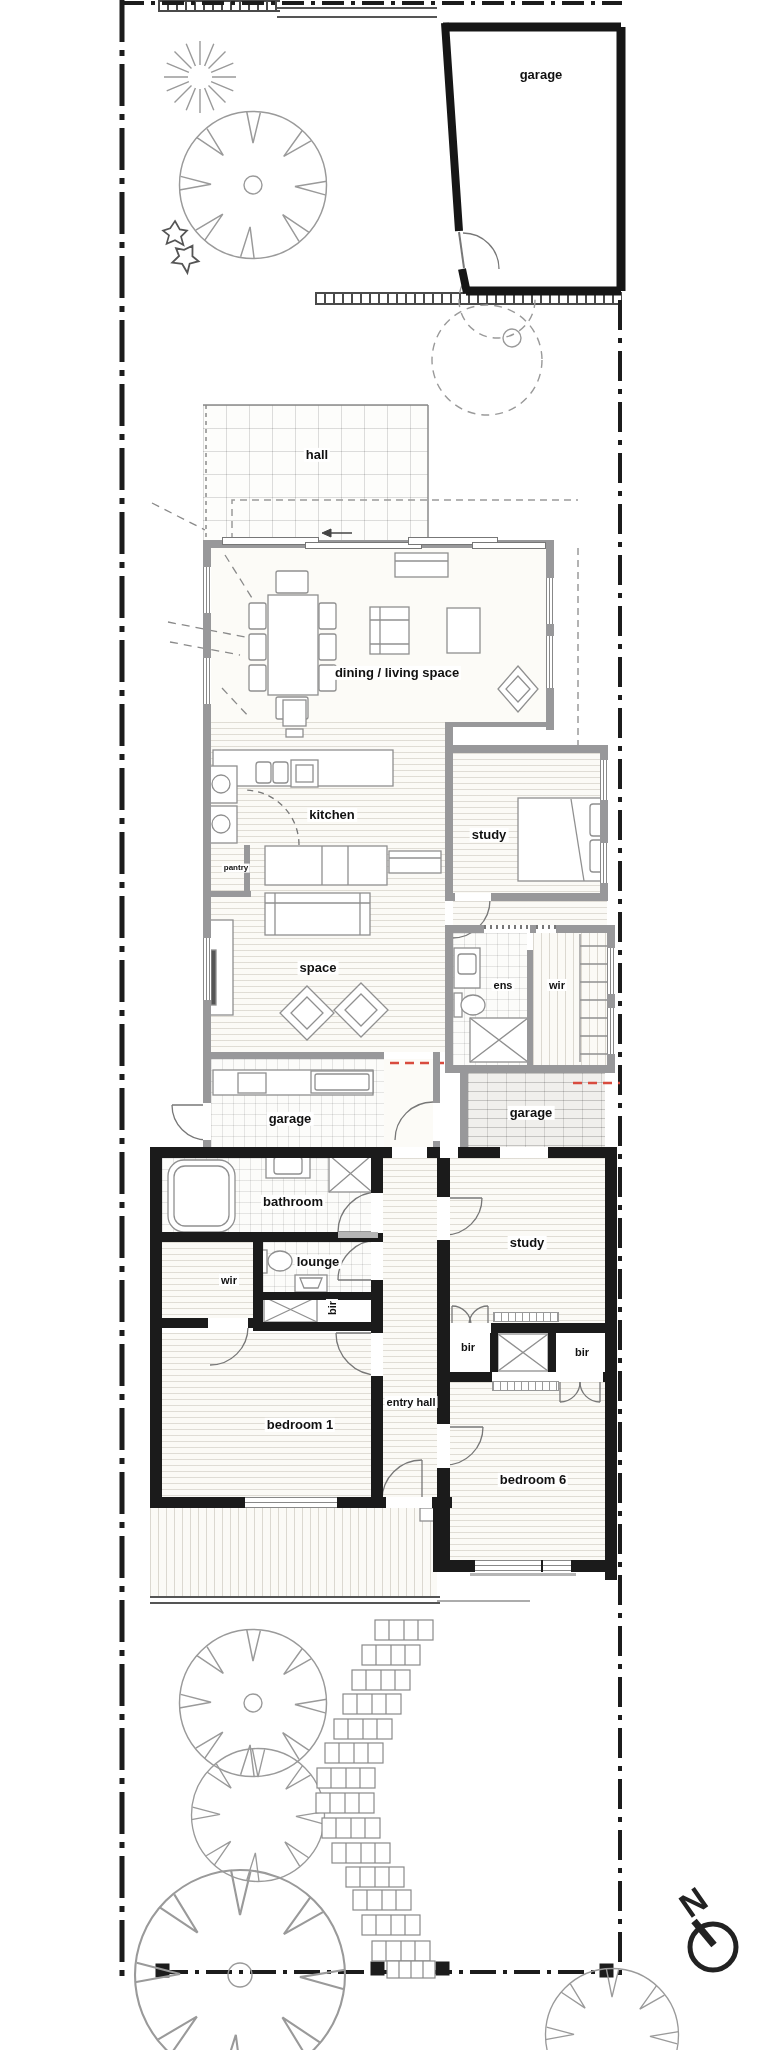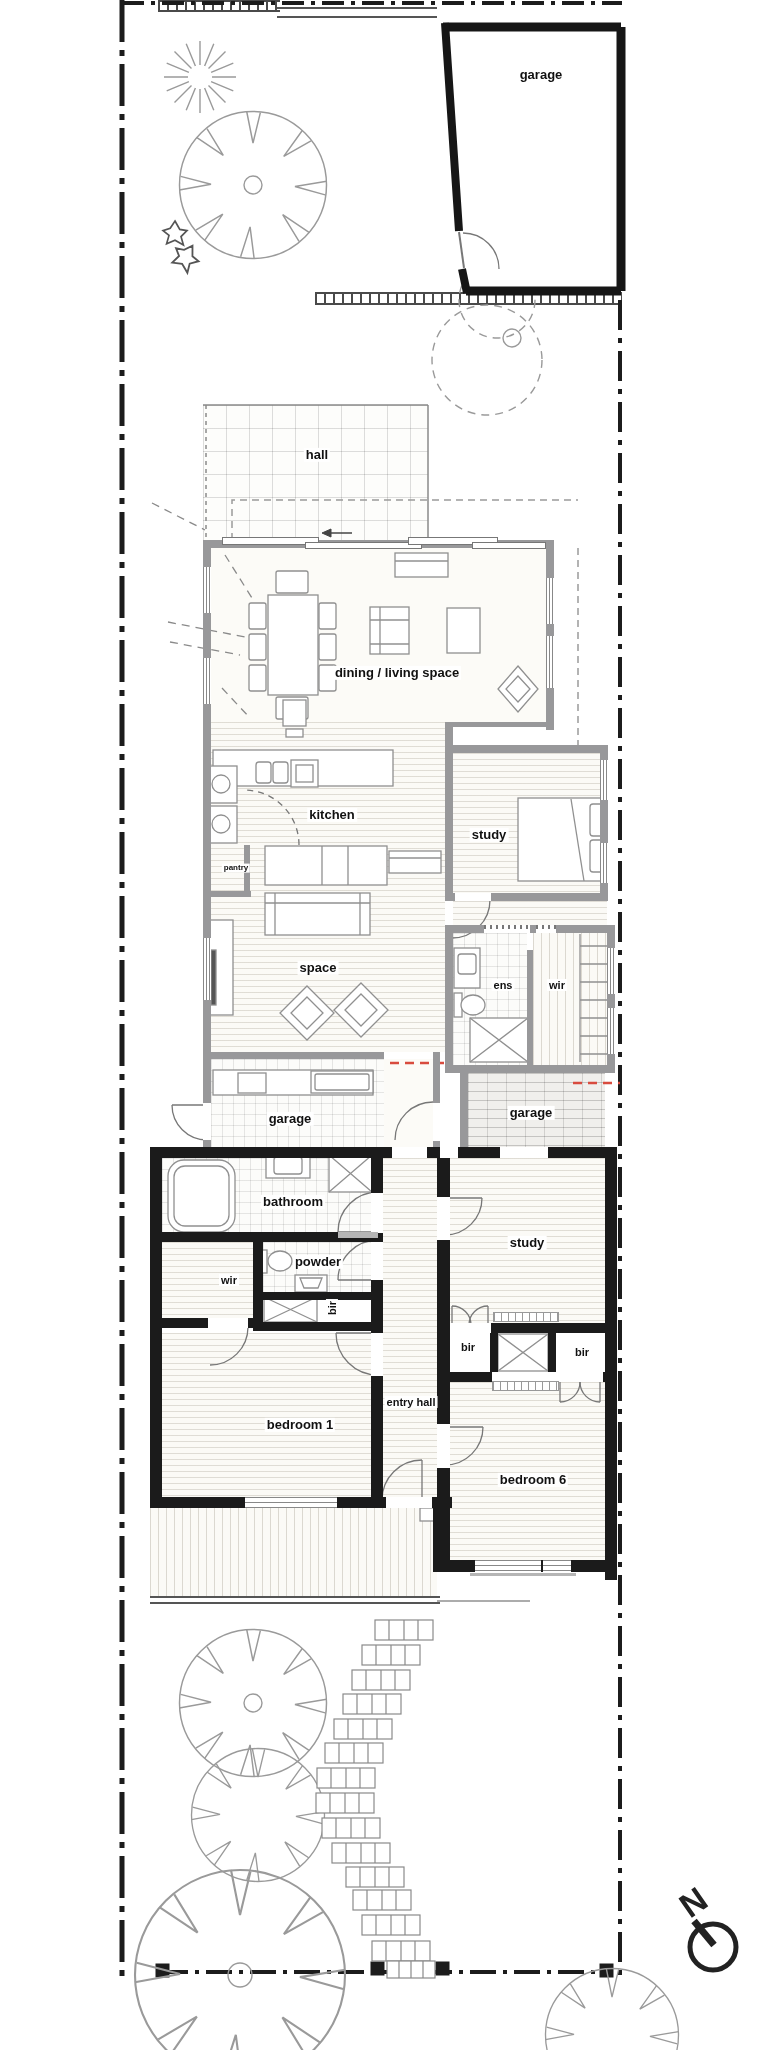--- a/index.html
+++ b/index.html
@@ -371,21 +371,21 @@
   <div class="lbl" style="left:397px;top:673px;">dining / living space</div>
   <div class="lbl" style="left:332px;top:815px;">kitchen</div>
   <div class="lbl xs" style="left:236px;top:868px;">pantry</div>
   <div class="lbl" style="left:489px;top:835px;">study</div>
   <div class="lbl" style="left:318px;top:968px;">space</div>
   <div class="lbl s" style="left:503px;top:985px;">ens</div>
   <div class="lbl s" style="left:557px;top:985px;">wir</div>
   <div class="lbl" style="left:290px;top:1119px;">garage</div>
   <div class="lbl" style="left:531px;top:1113px;">garage</div>
   <div class="lbl" style="left:293px;top:1202px;text-align:right;">bathroom</div>
-  <div class="lbl" style="left:318px;top:1262px;">powder</div>
+  <div class="lbl" style="left:318px;top:1262px;">lounge</div>
   <div class="lbl s" style="left:229px;top:1280px;">wir</div>
   <div class="lbl s rot" style="left:332px;top:1308px;">bir</div>
   <div class="lbl" style="left:300px;top:1425px;">bedroom 1</div>
   <div class="lbl s" style="left:411px;top:1402px;text-align:right;">entry hall</div>
   <div class="lbl" style="left:527px;top:1243px;">study</div>
   <div class="lbl s" style="left:468px;top:1347px;">bir</div>
   <div class="lbl s" style="left:582px;top:1352px;">bir</div>
   <div class="lbl" style="left:533px;top:1480px;">bedroom 6</div>
 
 </div>

